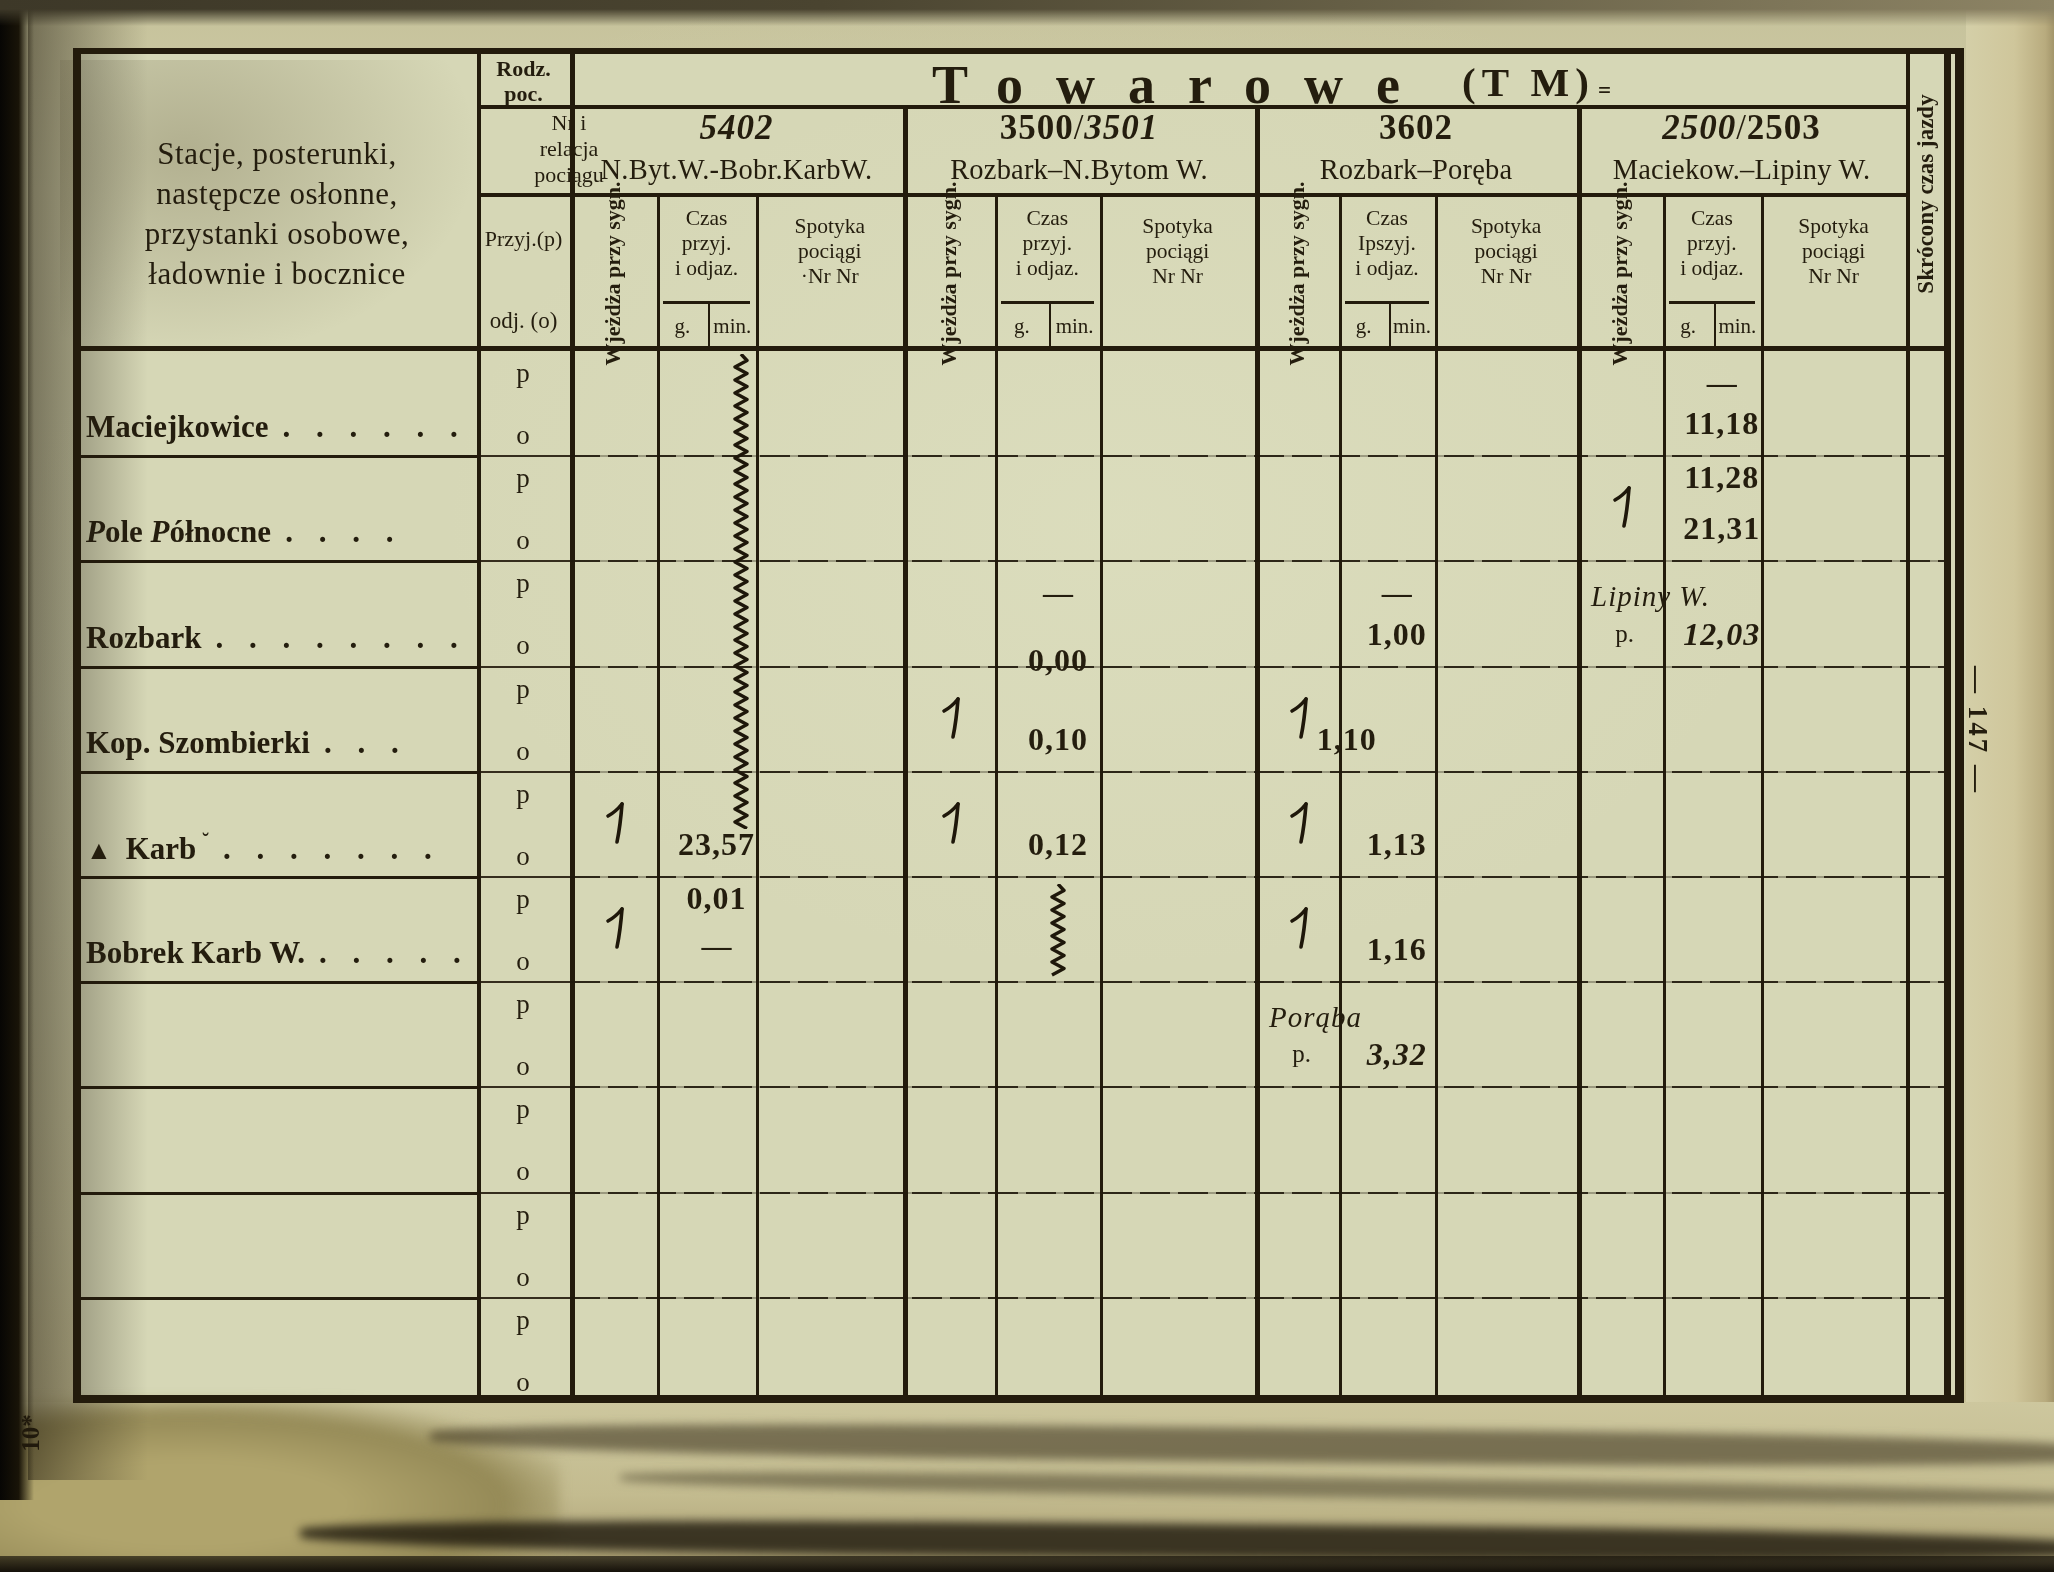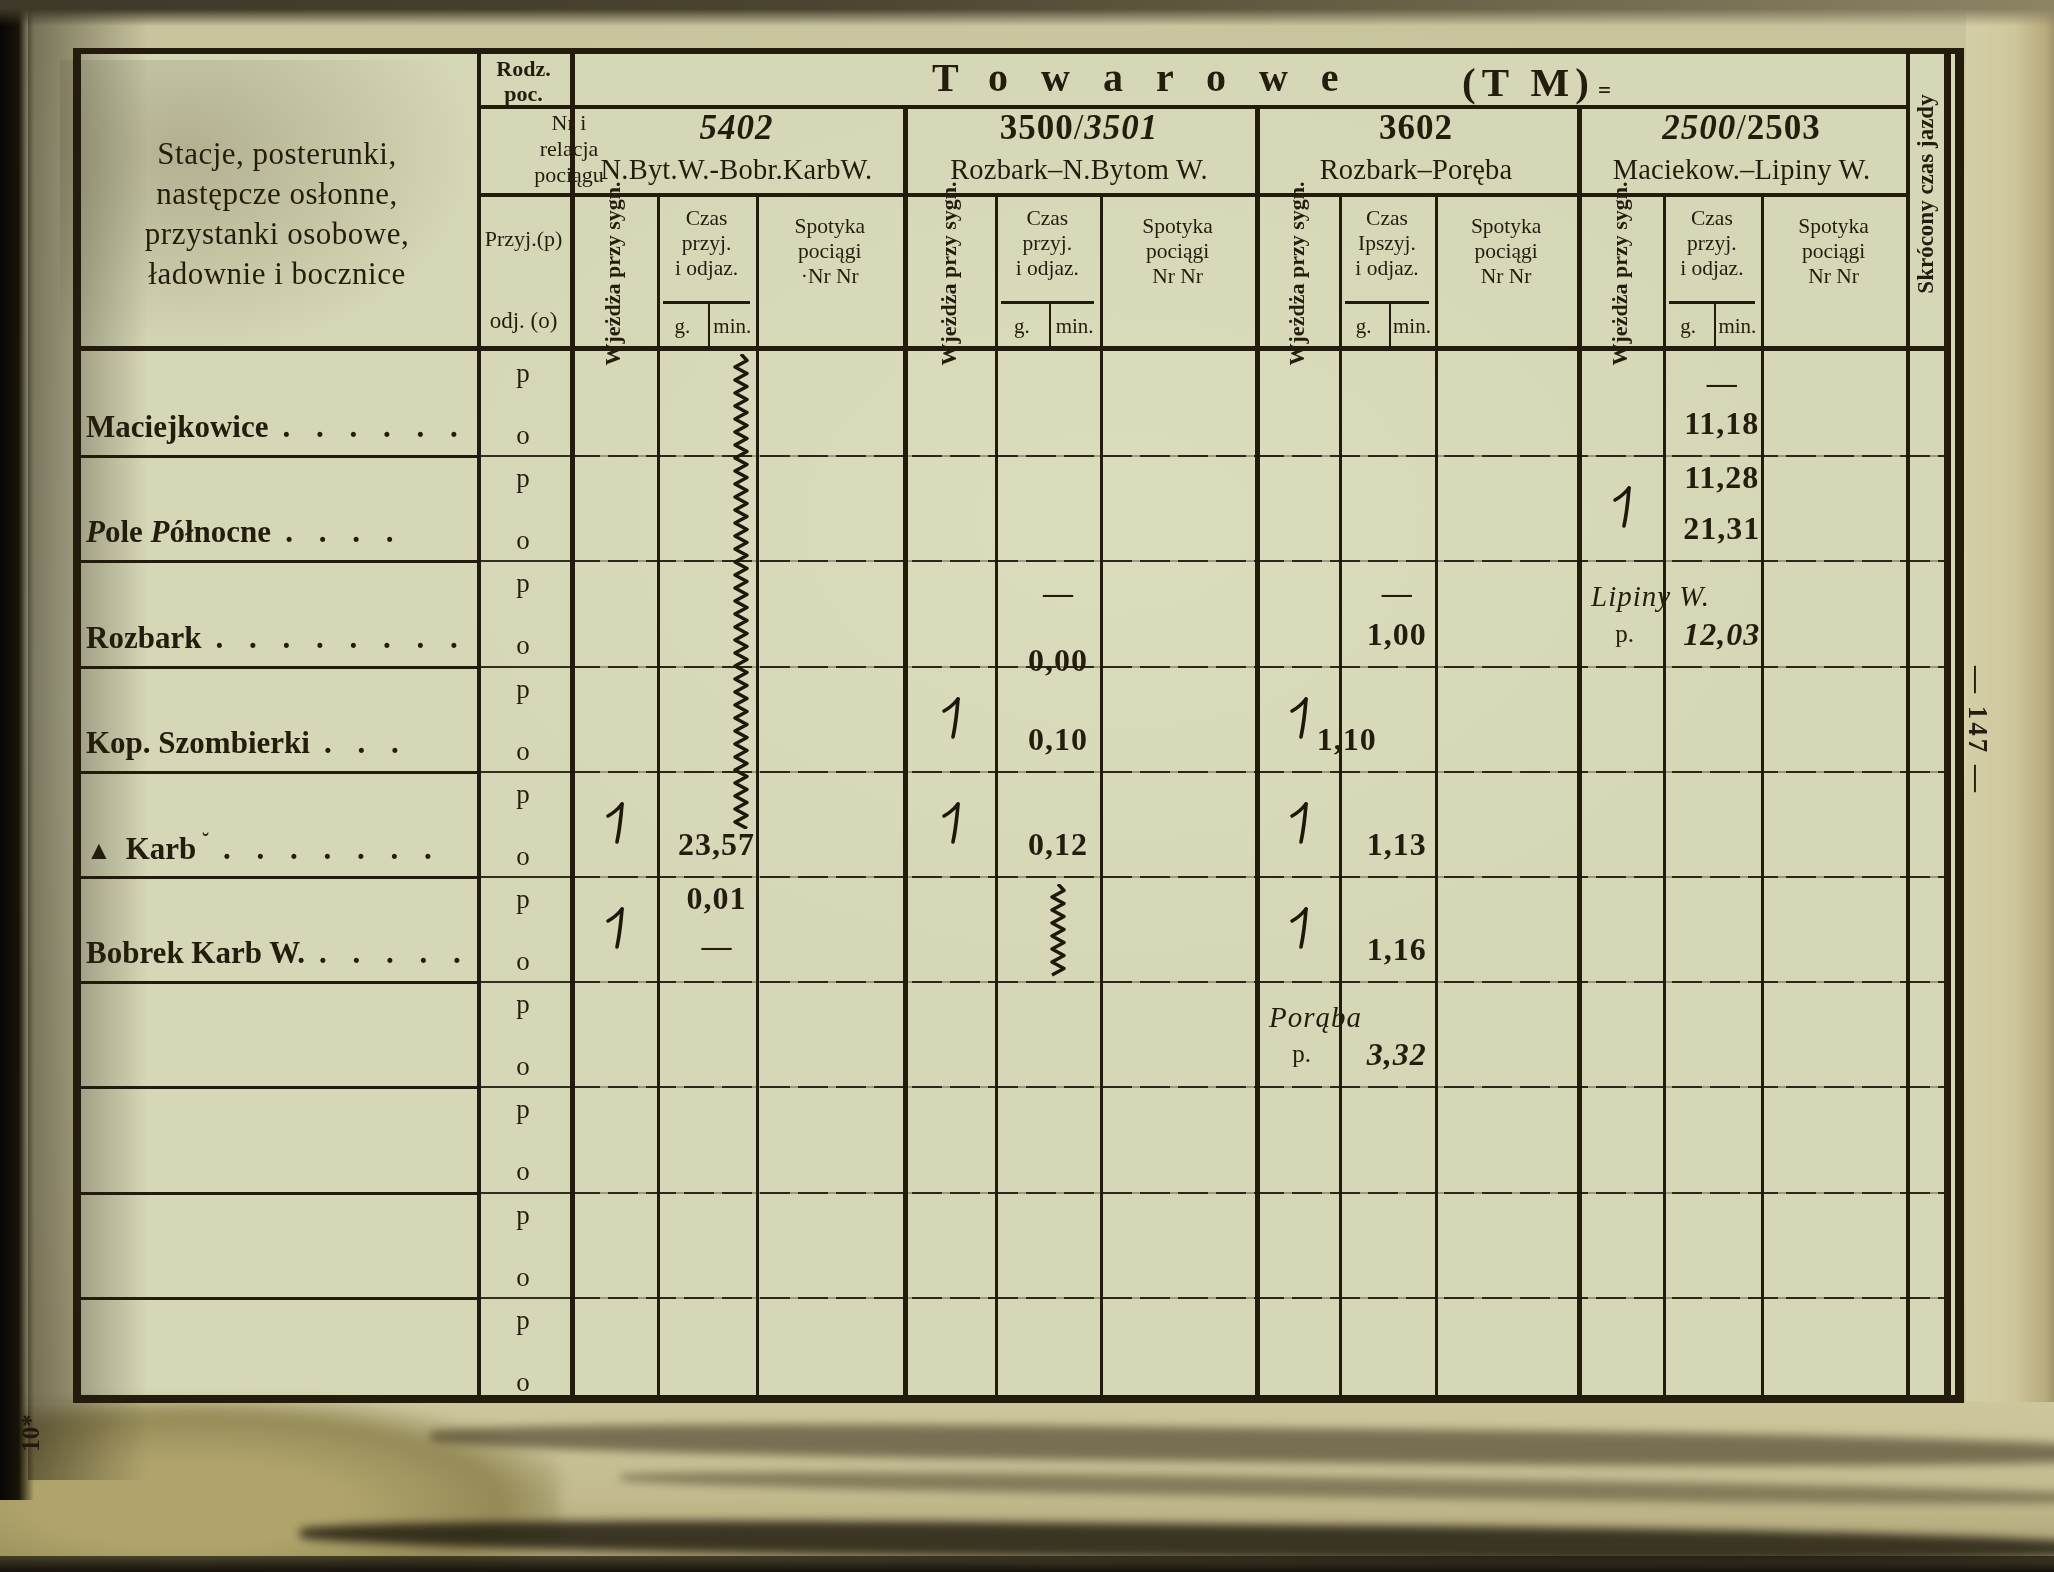--- a/index.html
+++ b/index.html
@@ -35,21 +35,21 @@
   #streak1{left:430px;top:1428px;width:1700px;height:34px;background:rgba(52,44,24,.55);transform:rotate(.6deg);}
   #streak2{left:620px;top:1478px;width:1500px;height:20px;background:rgba(52,44,24,.45);transform:rotate(.8deg);}
   #streak3{left:300px;top:1524px;width:1800px;height:34px;background:rgba(24,19,9,.78);transform:rotate(.5deg);}
   #bottom-edge{left:0;top:1556px;width:2054px;height:16px;background:linear-gradient(180deg,rgba(20,16,8,.65),#15110a);}
   
   .h-station{left:83px;top:134px;width:388px;font-size:31px;font-weight:normal;line-height:40px;letter-spacing:.5px;}
   .h-rodz-top{left:477px;top:56px;width:93px;font-size:22px;line-height:25px;font-weight:bold;}
   .h-rodz-mid{left:477px;top:110px;width:98px;font-size:22px;line-height:26px;margin-left:43px;}
   .h-przyj{left:474px;top:226px;width:99px;font-size:22px;}
   .h-odj{left:474px;top:308px;width:99px;font-size:23px;}
-  .gt-word{left:932px;top:54px;font-size:40px;font-weight:bold;letter-spacing:33px;}
+  .gt-word{left:932px;top:54px;font-size:54px;font-weight:bold;letter-spacing:33px;}
   .gt-abbr{left:1462px;top:58px;font-size:41px;font-weight:bold;letter-spacing:6px;}
   .gt-mark{left:1598px;top:78px;font-size:23px;font-weight:bold;letter-spacing:-1px;}
   .skr-box{left:1899px;top:48px;width:54px;height:292px;display:flex;align-items:center;justify-content:center;position:absolute;}
   .skr-label{font-size:23px;font-weight:bold;color:#241d0e;white-space:nowrap;font-family:"Liberation Serif","DejaVu Serif",serif;}
   .pagenum-box{left:1942px;top:640px;width:70px;height:180px;display:flex;align-items:center;justify-content:center;position:absolute;}
   .pagenum{font-size:27px;font-weight:bold;white-space:nowrap;letter-spacing:3px;color:#241d0e;font-family:"Liberation Serif","DejaVu Serif",serif;}
   .corner-box{left:-14px;top:1398px;width:90px;height:70px;display:flex;align-items:center;justify-content:center;position:absolute;}
   .corner{font-size:25px;font-weight:bold;color:#20190c;font-family:"Liberation Serif","DejaVu Serif",serif;}
   .train-number{font-size:35px;font-weight:bold;letter-spacing:1px;}
   .train-number .it{font-style:italic;font-weight:600;}

